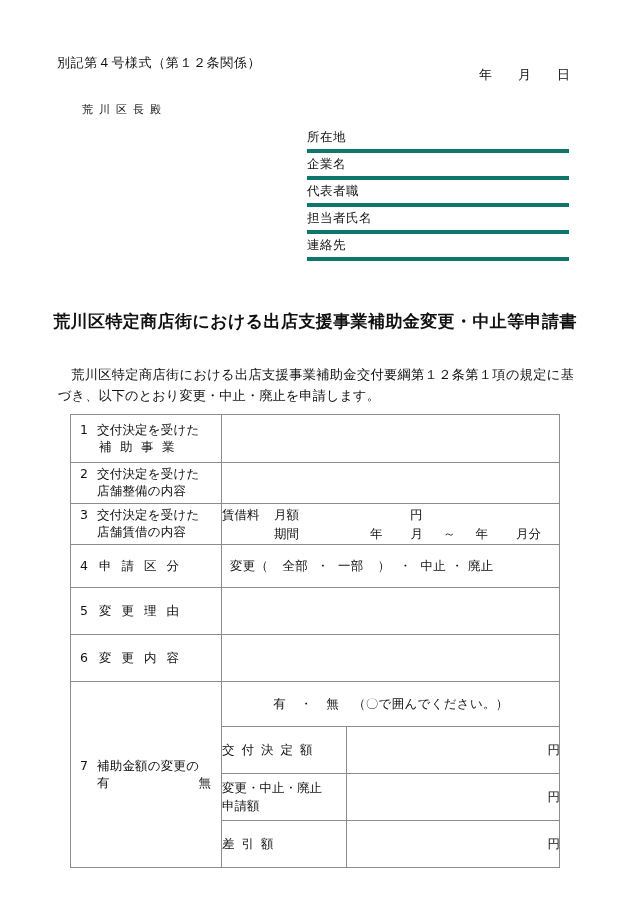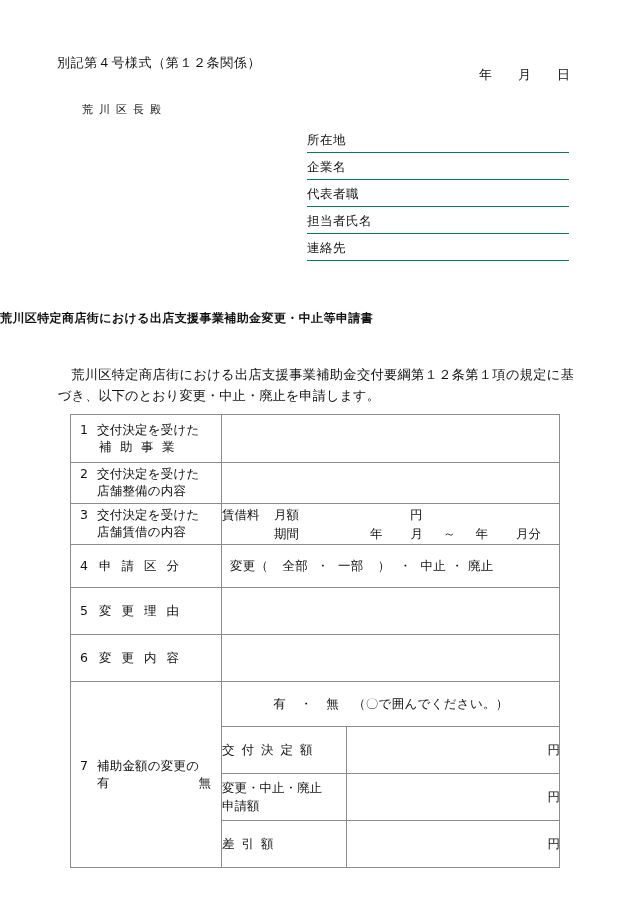--- a/index.html
+++ b/index.html
@@ -53,21 +53,21 @@
   
   .applicant-block {
     position: absolute;
     left: 307px;
     top: 110px;
     width: 262px;
   }
   .applicant-row {
     position: relative;
     height: 27px;
-    border-bottom: 1px solid #0f766e;
+    border-bottom: 4px solid #0f766e;
     box-sizing: border-box;
   }
   .applicant-row .lbl {
     position: absolute;
     left: 0;
     bottom: 3px;
     font-size: 12.5px;
     letter-spacing: 0.5px;
     white-space: nowrap;
   }
@@ -77,21 +77,22 @@
     bottom: 3px;
     font-size: 12.5px;
   }
 
   
   .doc-title {
     position: absolute;
     left: 0;
     right: 0;
     top: 294px;
-    font-size: 12px;
+    text-align: center;
+    font-size: 17px;
     font-weight: bold;
     letter-spacing: 0.4px;
     white-space: nowrap;
   }
 
   
   .lead {
     position: absolute;
     left: 58px;
     top: 348px;

